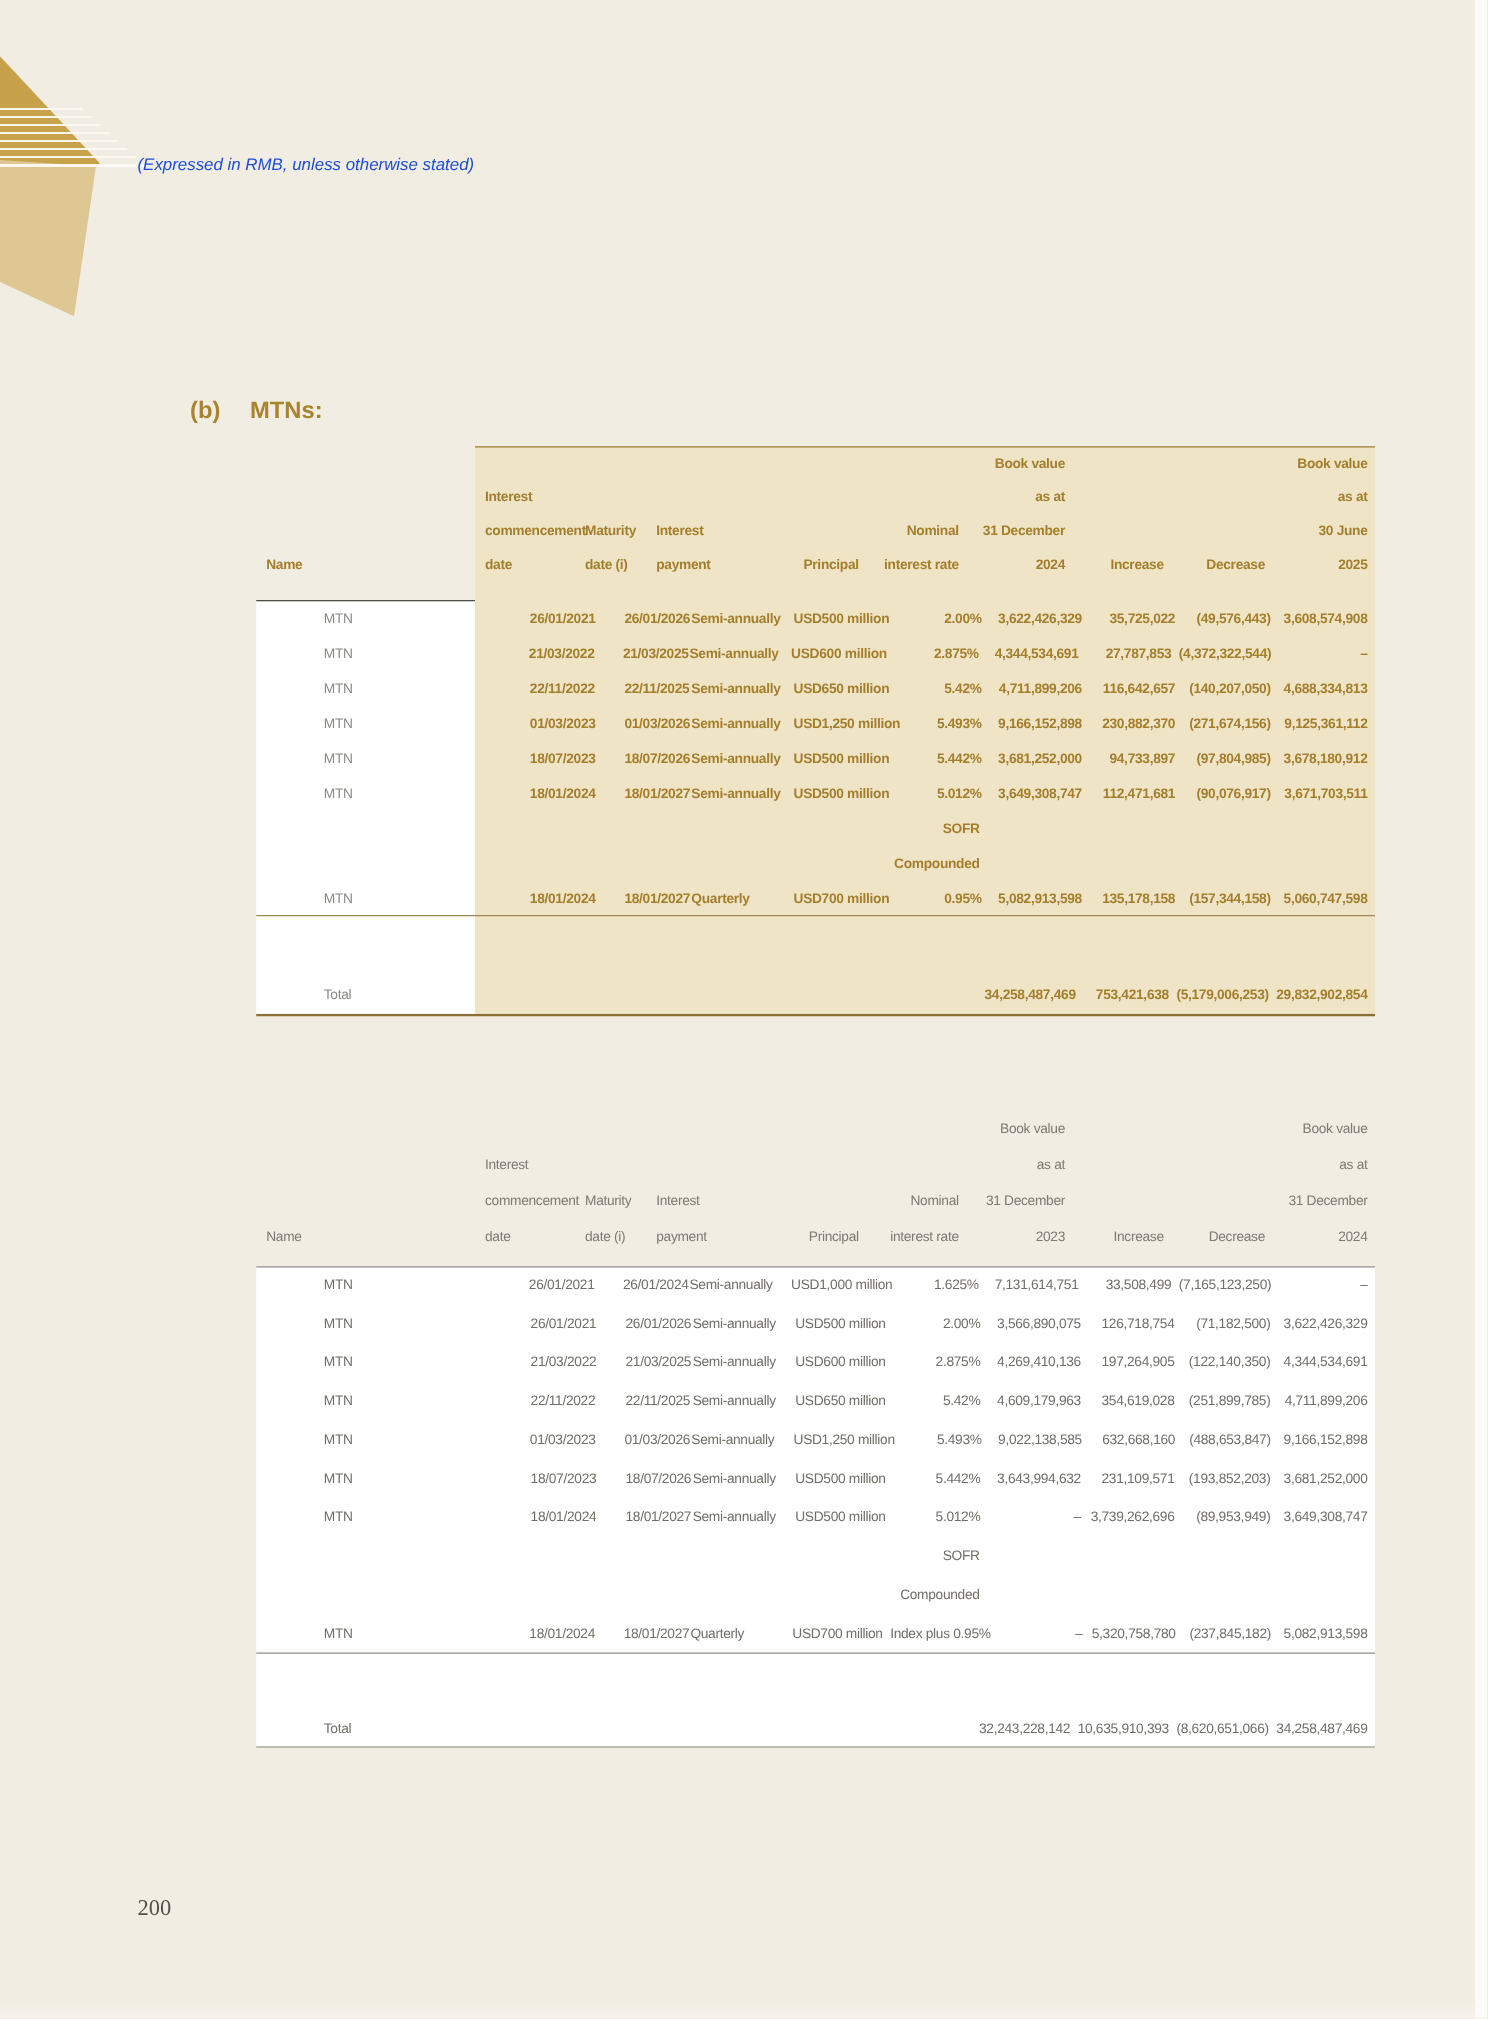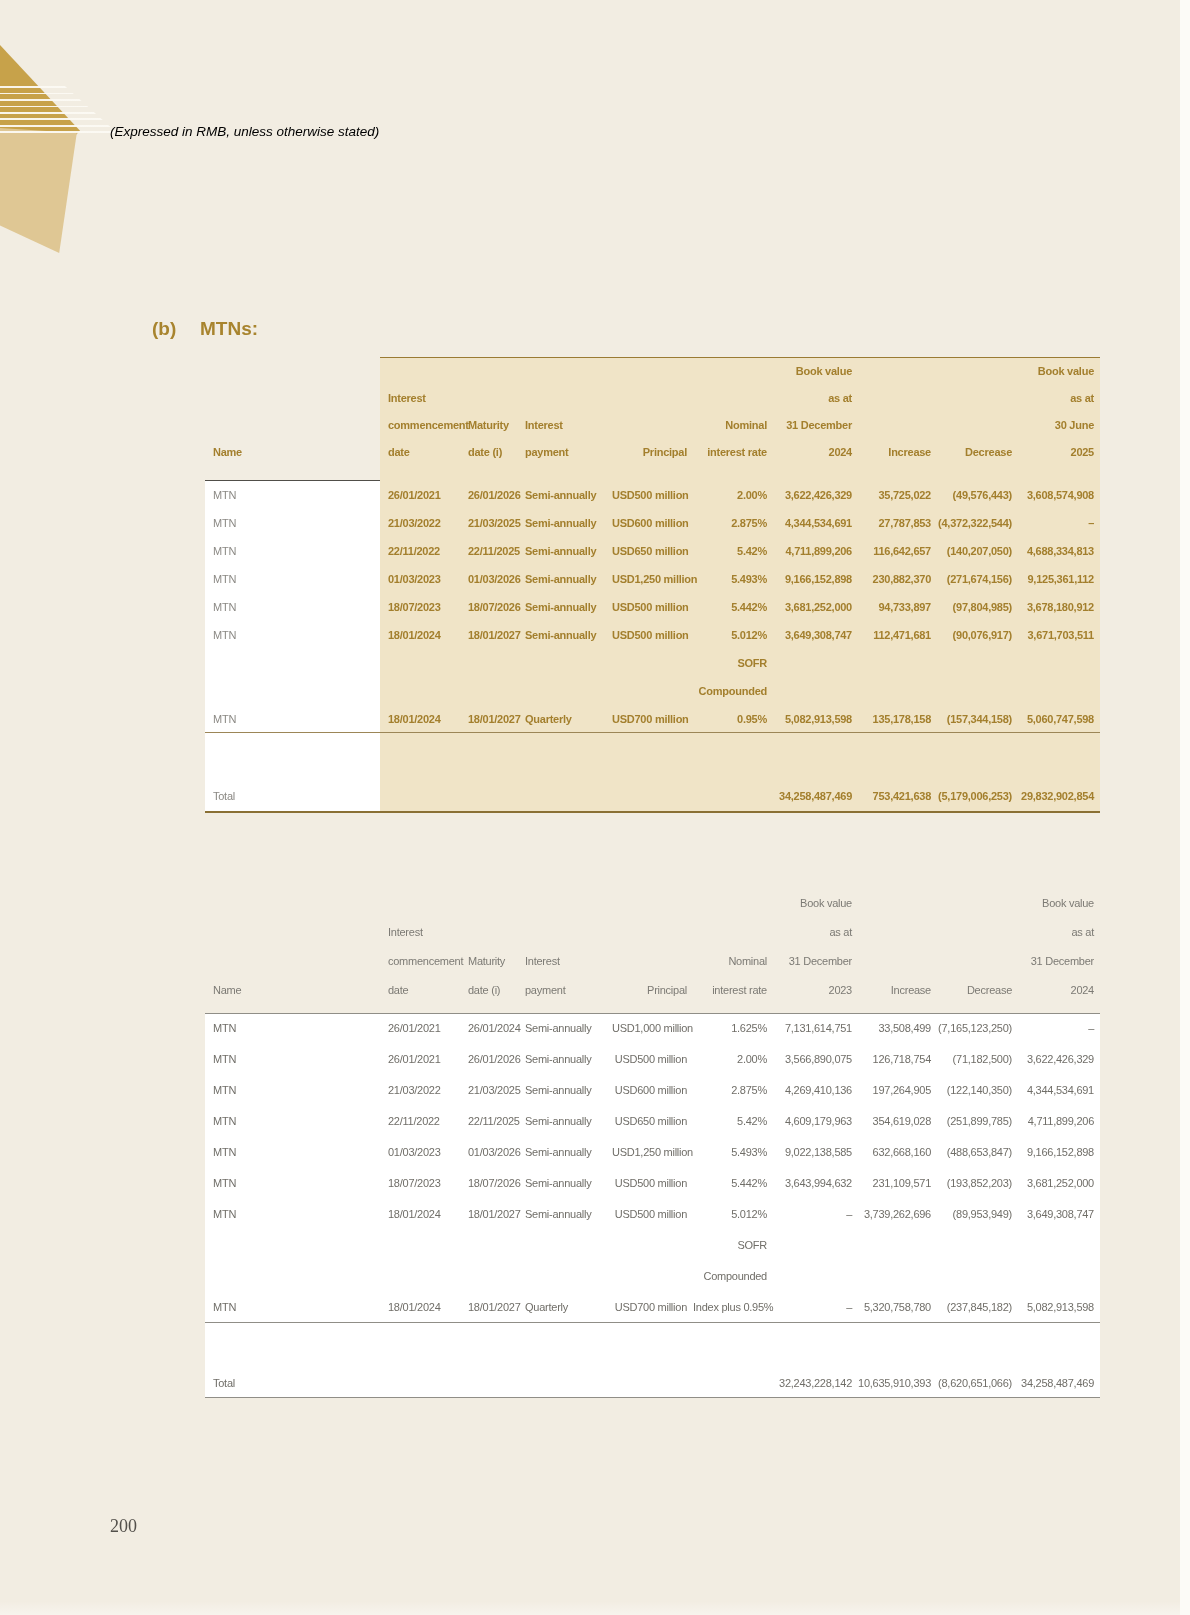--- a/index.html
+++ b/index.html
@@ -20,36 +20,36 @@
     clip-path:polygon(0 0,55% 0,100% 92%,0 92%); }
   .edge-right { position:absolute; right:0; top:0; width:10px; height:100%; background:#fcfbf7; }
   .edge-bottom { position:absolute; left:0; right:10px; bottom:0; height:14px;
     background:linear-gradient(to bottom, rgba(255,255,255,0), rgba(255,255,255,.4)); }
 
   
   .doc-title { position:absolute; left:110px; top:86px;
     font-family:"Liberation Serif","DejaVu Serif",serif;
     font-size:21px; font-weight:600; letter-spacing:1px; color:#5d5b56; }
   .doc-subtitle { position:absolute; left:110px; top:124px;
-    font-size:13.5px; font-style:italic; color:#000000; }
+    font-size:13.5px; font-style:italic; color:#1d4ed8; }
 
   .section-heading { position:absolute; left:110px; top:274px; white-space:nowrap; }
   .section-number, .section-title { font-size:22px; font-weight:700; color:#a8842e; }
   .section-number { display:inline-block; width:42px; }
   .section-continued { font-size:17px; font-style:italic; color:#b59a55; margin-left:8px; }
   .subsection { position:absolute; left:152px; top:318px; white-space:nowrap; }
   .subsection-label { display:inline-block; width:48px; font-size:19px; font-weight:700; color:#a8842e; }
   .subsection-title { font-size:19px; font-weight:700; color:#a8842e; }
 
   
   .fintable { position:absolute; left:205px; width:895px; font-size:11px; letter-spacing:-0.25px; }
   .t-content { position:relative; }
   .t-header { display:flex; }
   .t-hcell { display:flex; flex-direction:column; justify-content:flex-end; }
-  .t-row { display:flex; }
+  .t-row { display:flex;padding-left:46px; }
   .t-cell, .t-hcell { white-space:nowrap; }
   .col0{width:175px; padding-left:8px;justify-content:flex-end;}
   .col1{width:80px;  padding-left:8px;}
   .col2{width:65px;  padding-left:8px;}
   .col3{width:87px;}
   .col4{width:81px;}
   .col5{width:80px;}
   .col6{width:85px;}
   .col7{width:79px;}
   .col8{width:81px;}

